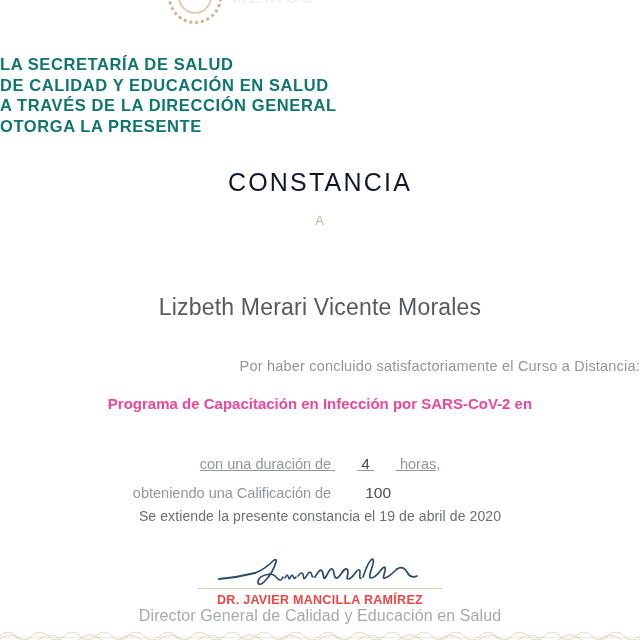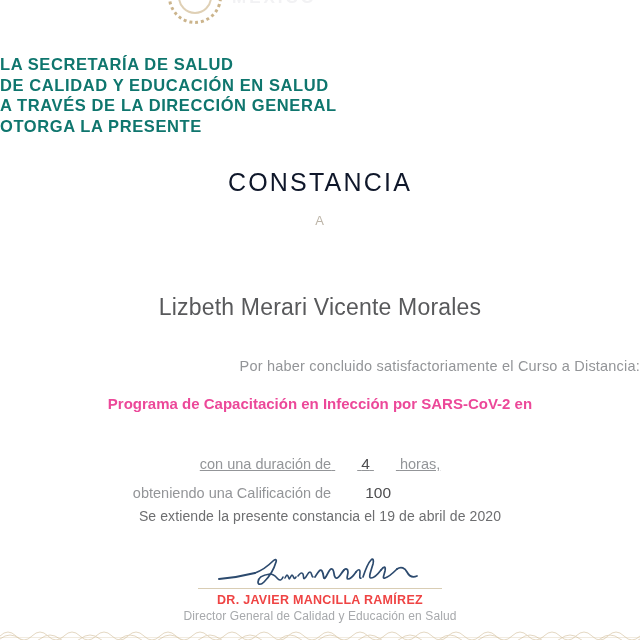--- a/index.html
+++ b/index.html
@@ -211,21 +211,21 @@
   }
   .signer-name {
     color: #ef4444;
     font-size: 12.5px;
     font-weight: bold;
     letter-spacing: 0.3px;
     line-height: 16px;
   }
   .signer-title {
     color: #a7a9ac;
-    font-size: 12px;
+    font-size: 16px;
     letter-spacing: 0.1px;
     line-height: 16px;
   }
 
   
   .bottom-band {
     position: absolute;
     left: 0;
     bottom: 0;
     width: 640px;

